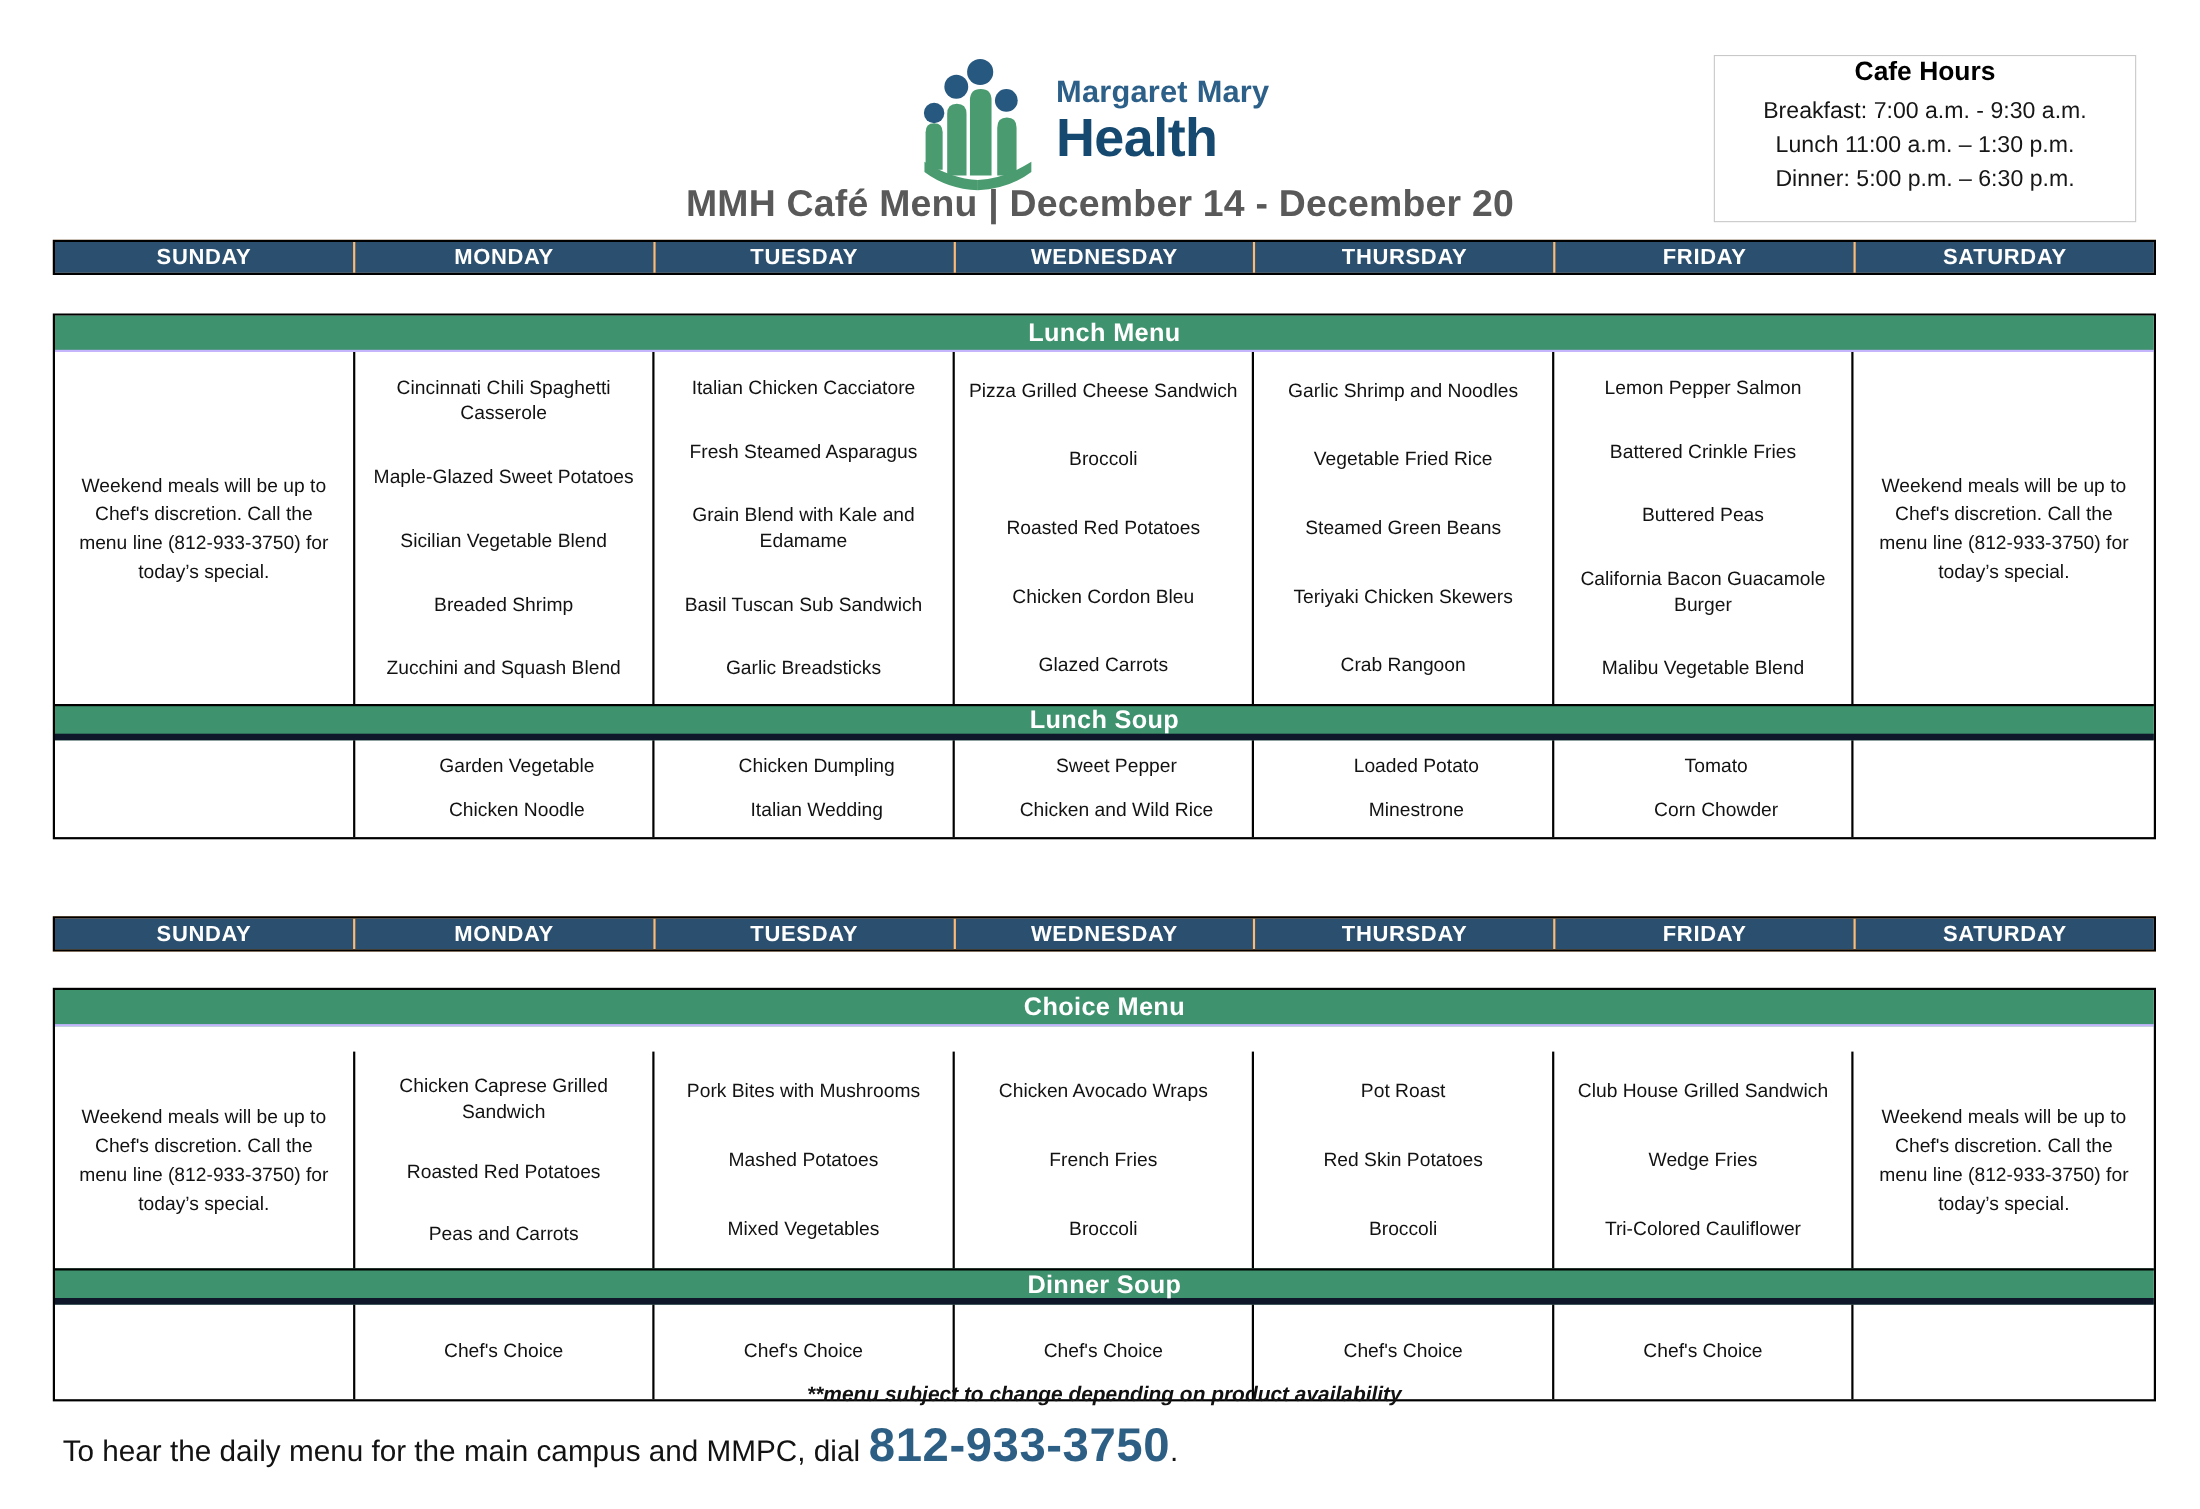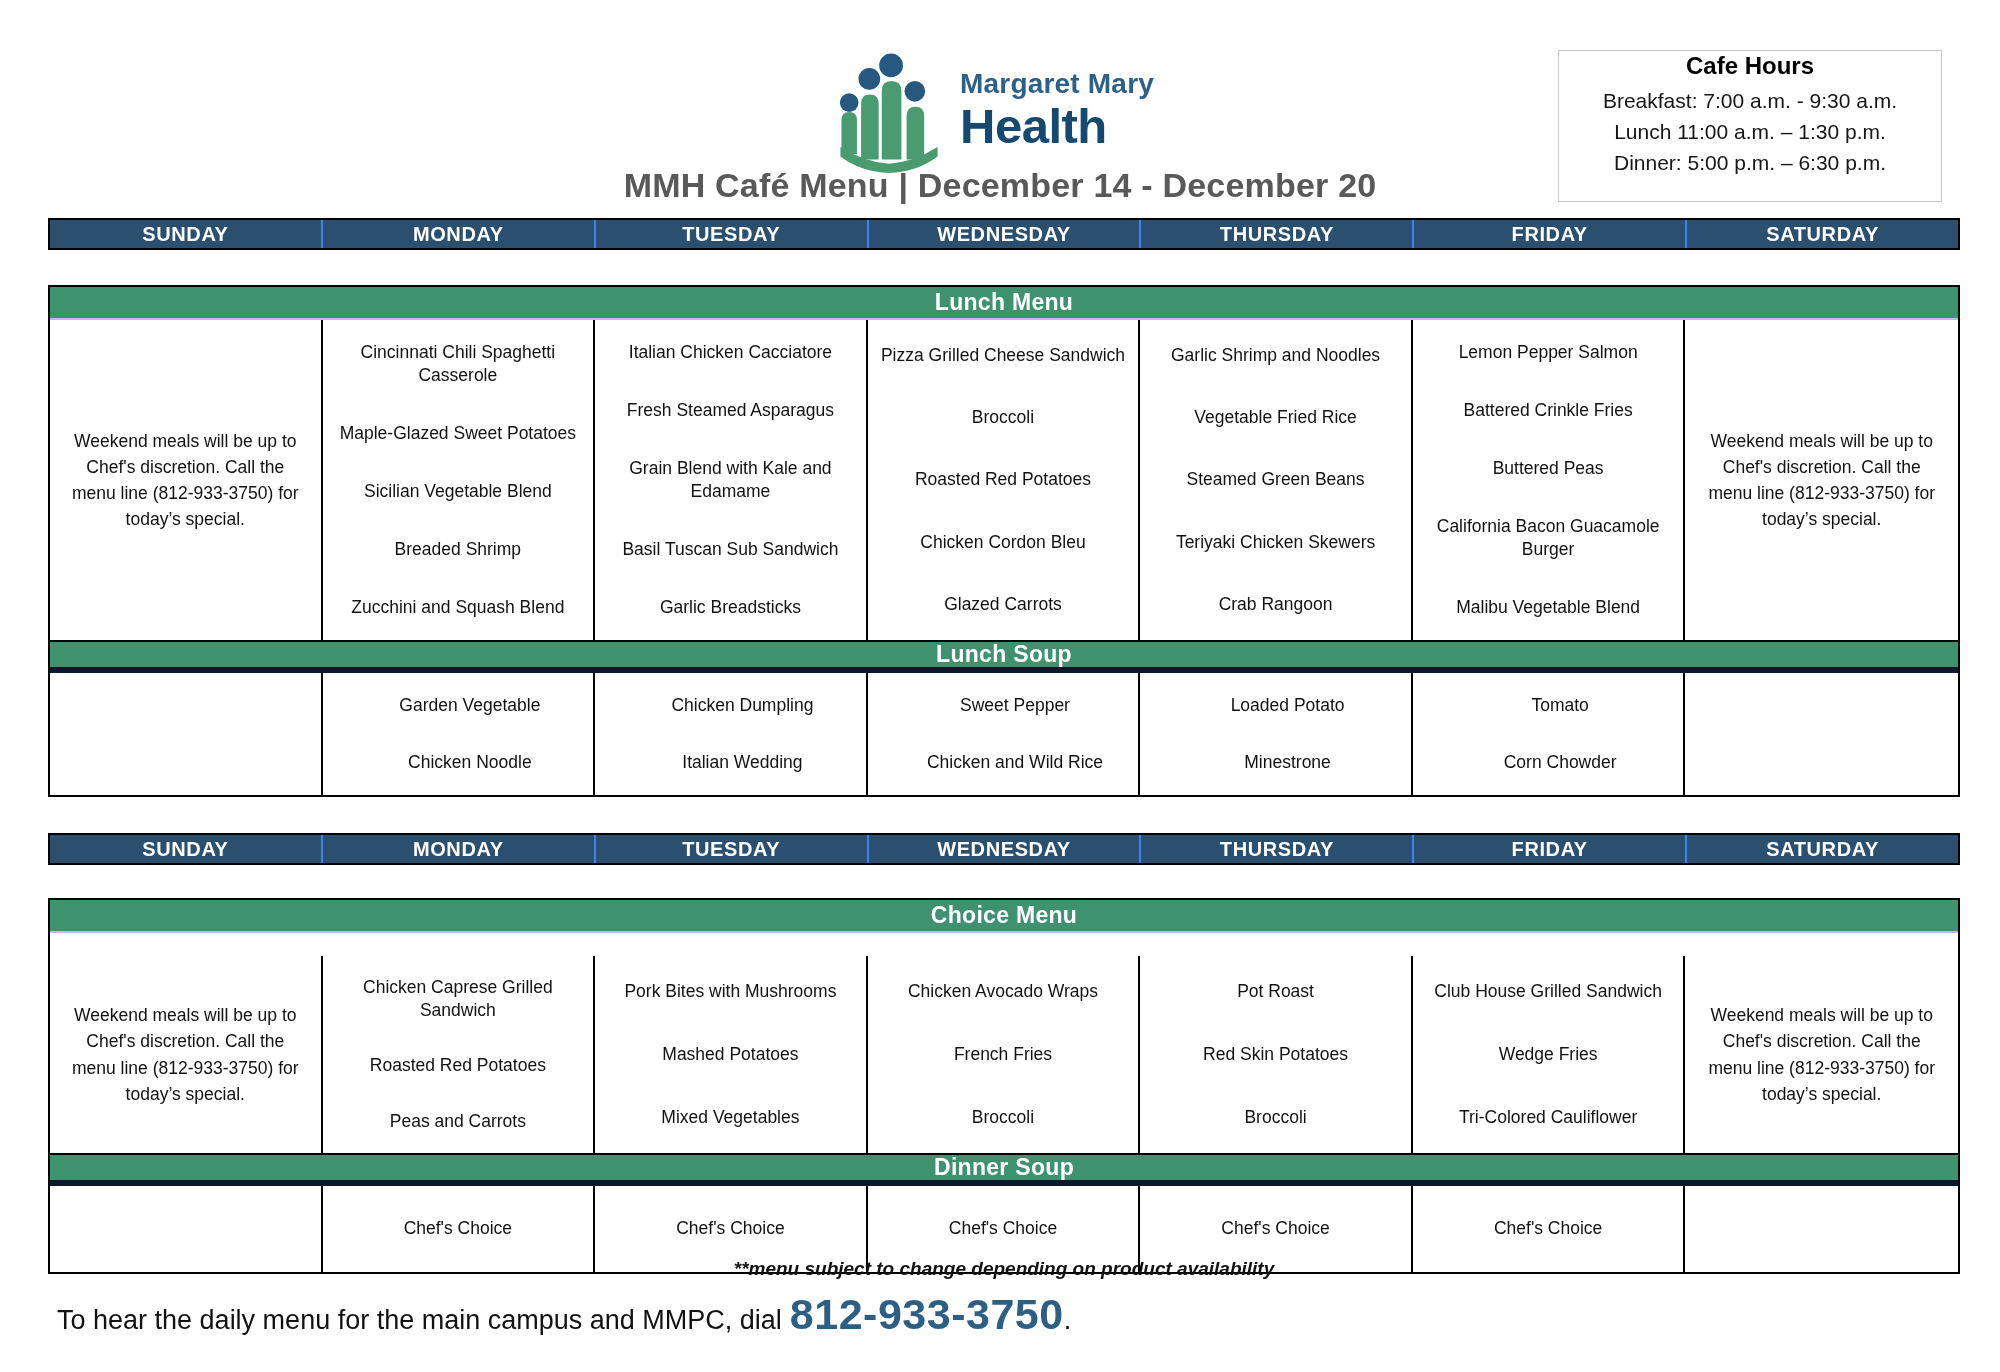--- a/index.html
+++ b/index.html
@@ -30,21 +30,21 @@
     border: 1px solid #c8c8c8; background: #fff; text-align: center;
     padding-top: 1px;
   }
   .ch-title { font-size: 24px; font-weight: 700; color: #000; margin-bottom: 6px; }
   .ch-line { font-size: 21px; color: #161616; line-height: 1.47; }
 
   
   .day-row {
     position: absolute; left: 48px; width: 1912px; height: 32px;
     display: grid; grid-template-columns: repeat(7, 1fr); gap: 2px;
-    background: #3b82f6; border: 2px solid #000;
+    background: #fdba74; border: 2px solid #000;
   }
   #day-row-1 { top: 218px; }
   #day-row-2 { top: 833px; }
   .day-cell {
     background: #2a4f6f; color: #ffffff;
     display: flex; align-items: center; justify-content: center;
     font-size: 20px; font-weight: 700; letter-spacing: 0.6px;
   }
 
   
@@ -65,21 +65,21 @@
   .menu-table > .grid:last-child { border-bottom: none; }
 
   .grid { display: grid; grid-template-columns: repeat(7, 1fr); }
   .cell {
     border-right: 2px solid #000;
     display: flex; flex-direction: column; justify-content: space-around; align-items: center;
     text-align: center; padding: 4px 3px;
   }
   .cell:last-child { border-right: none; }
   .lunch-grid .cell  { height: 320px; }
-  .soup-grid .cell   { height: 122px; margin-left: 24px; }
+  .soup-grid .cell   { height: 88px; margin-left: 24px; }
   .dinner-grid .cell { height: 197px; margin-top: 23px; }
   .dsoup-grid .cell  { height: 86px; }
 
   .item { font-size: 17.5px; line-height: 1.32; color: #121212; }
   .note-cell { justify-content: center; }
   .note-cell p { font-size: 17.5px; line-height: 1.5; padding: 0 16px; color: #121212; }
 
   
   .footnote {
     position: absolute; top: 1258px; left: 48px; width: 1912px;

